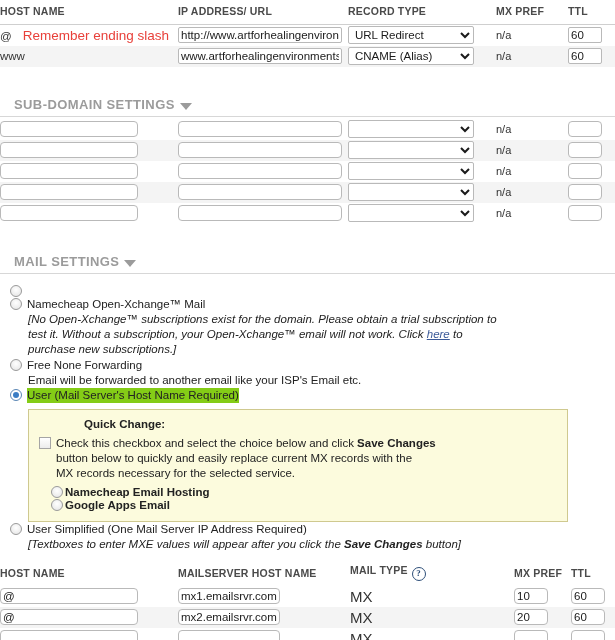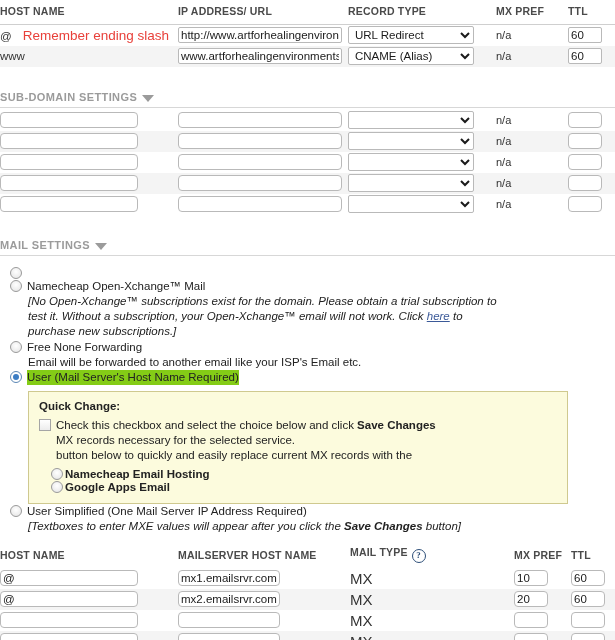--- a/index.html
+++ b/index.html
@@ -78,23 +78,24 @@
   .redline {
     color: #e8403a;
     font-size: 13.5px;
     font-family: "Liberation Sans", sans-serif;
     white-space: nowrap;
   }
   .at-sym { font-size: 11.5px; color: #333; }
 
   
   .sect {
-    margin-top: 24px;
+    margin-top: 30px;
+    padding-left: 14px;
     color: #9b9b9b;
-    font-size: 11px;
+    font-size: 13px;
     font-weight: bold;
     letter-spacing: .4px;
     text-transform: uppercase;
   }
   .caret {
     display: inline-block;
     width: 0; height: 0;
     margin-left: 5px;
     border-left: 6px solid transparent;
     border-right: 6px solid transparent;
@@ -152,21 +153,21 @@
 
   
   .qc-wrap { padding: 6px 0 0 28px; }
   .qc {
     width: 540px;
     background: #fcfbdd;
     border: 1px solid #cfc98f;
     padding: 8px 10px 10px 10px;
     box-sizing: border-box;
   }
-  .qc-title { font-weight: bold; font-size: 11.5px; color: #222; margin-bottom: 6px; }
+  .qc-title { font-weight: bold; font-size: 11.5px; color: #222; margin-bottom: 6px; margin-left: 45px; }
   .qc-line { display: flex; align-items: flex-start; }
   .chk {
     width: 12px; height: 12px;
     border: 1px solid #a5a5a5;
     background: linear-gradient(#ffffff, #ececec);
     box-sizing: border-box;
     margin: 1px 5px 0 0;
     flex: 0 0 auto;
   }
   .qc-text { font-size: 11.5px; color: #222; line-height: 15px; }
@@ -336,22 +337,22 @@
       <span class="lbl hl">User (Mail Server's Host Name Required)</span>
     </div>
 
     <div class="qc-wrap">
       <div class="qc">
         <div class="qc-title">Quick Change:</div>
         <div class="qc-line">
           <span class="chk"></span>
           <span class="qc-text"><span>Check this checkbox and select the choice below and click </span><b>Save Changes</b></span>
         </div>
+        <div class="qc-cont">button below to quickly and easily replace current MX records with the</div>
         <div class="qc-cont">MX records necessary for the selected service.</div>
-        <div class="qc-cont">button below to quickly and easily replace current MX records with the</div>
 
         <div class="qc-opt" style="margin-top:5px">
           <span class="radio"></span>
           <span class="lbl">Namecheap Email Hosting</span>
         </div>
         <div class="qc-opt">
           <span class="radio"></span>
           <span class="lbl">Google Apps Email</span>
         </div>
       </div>

